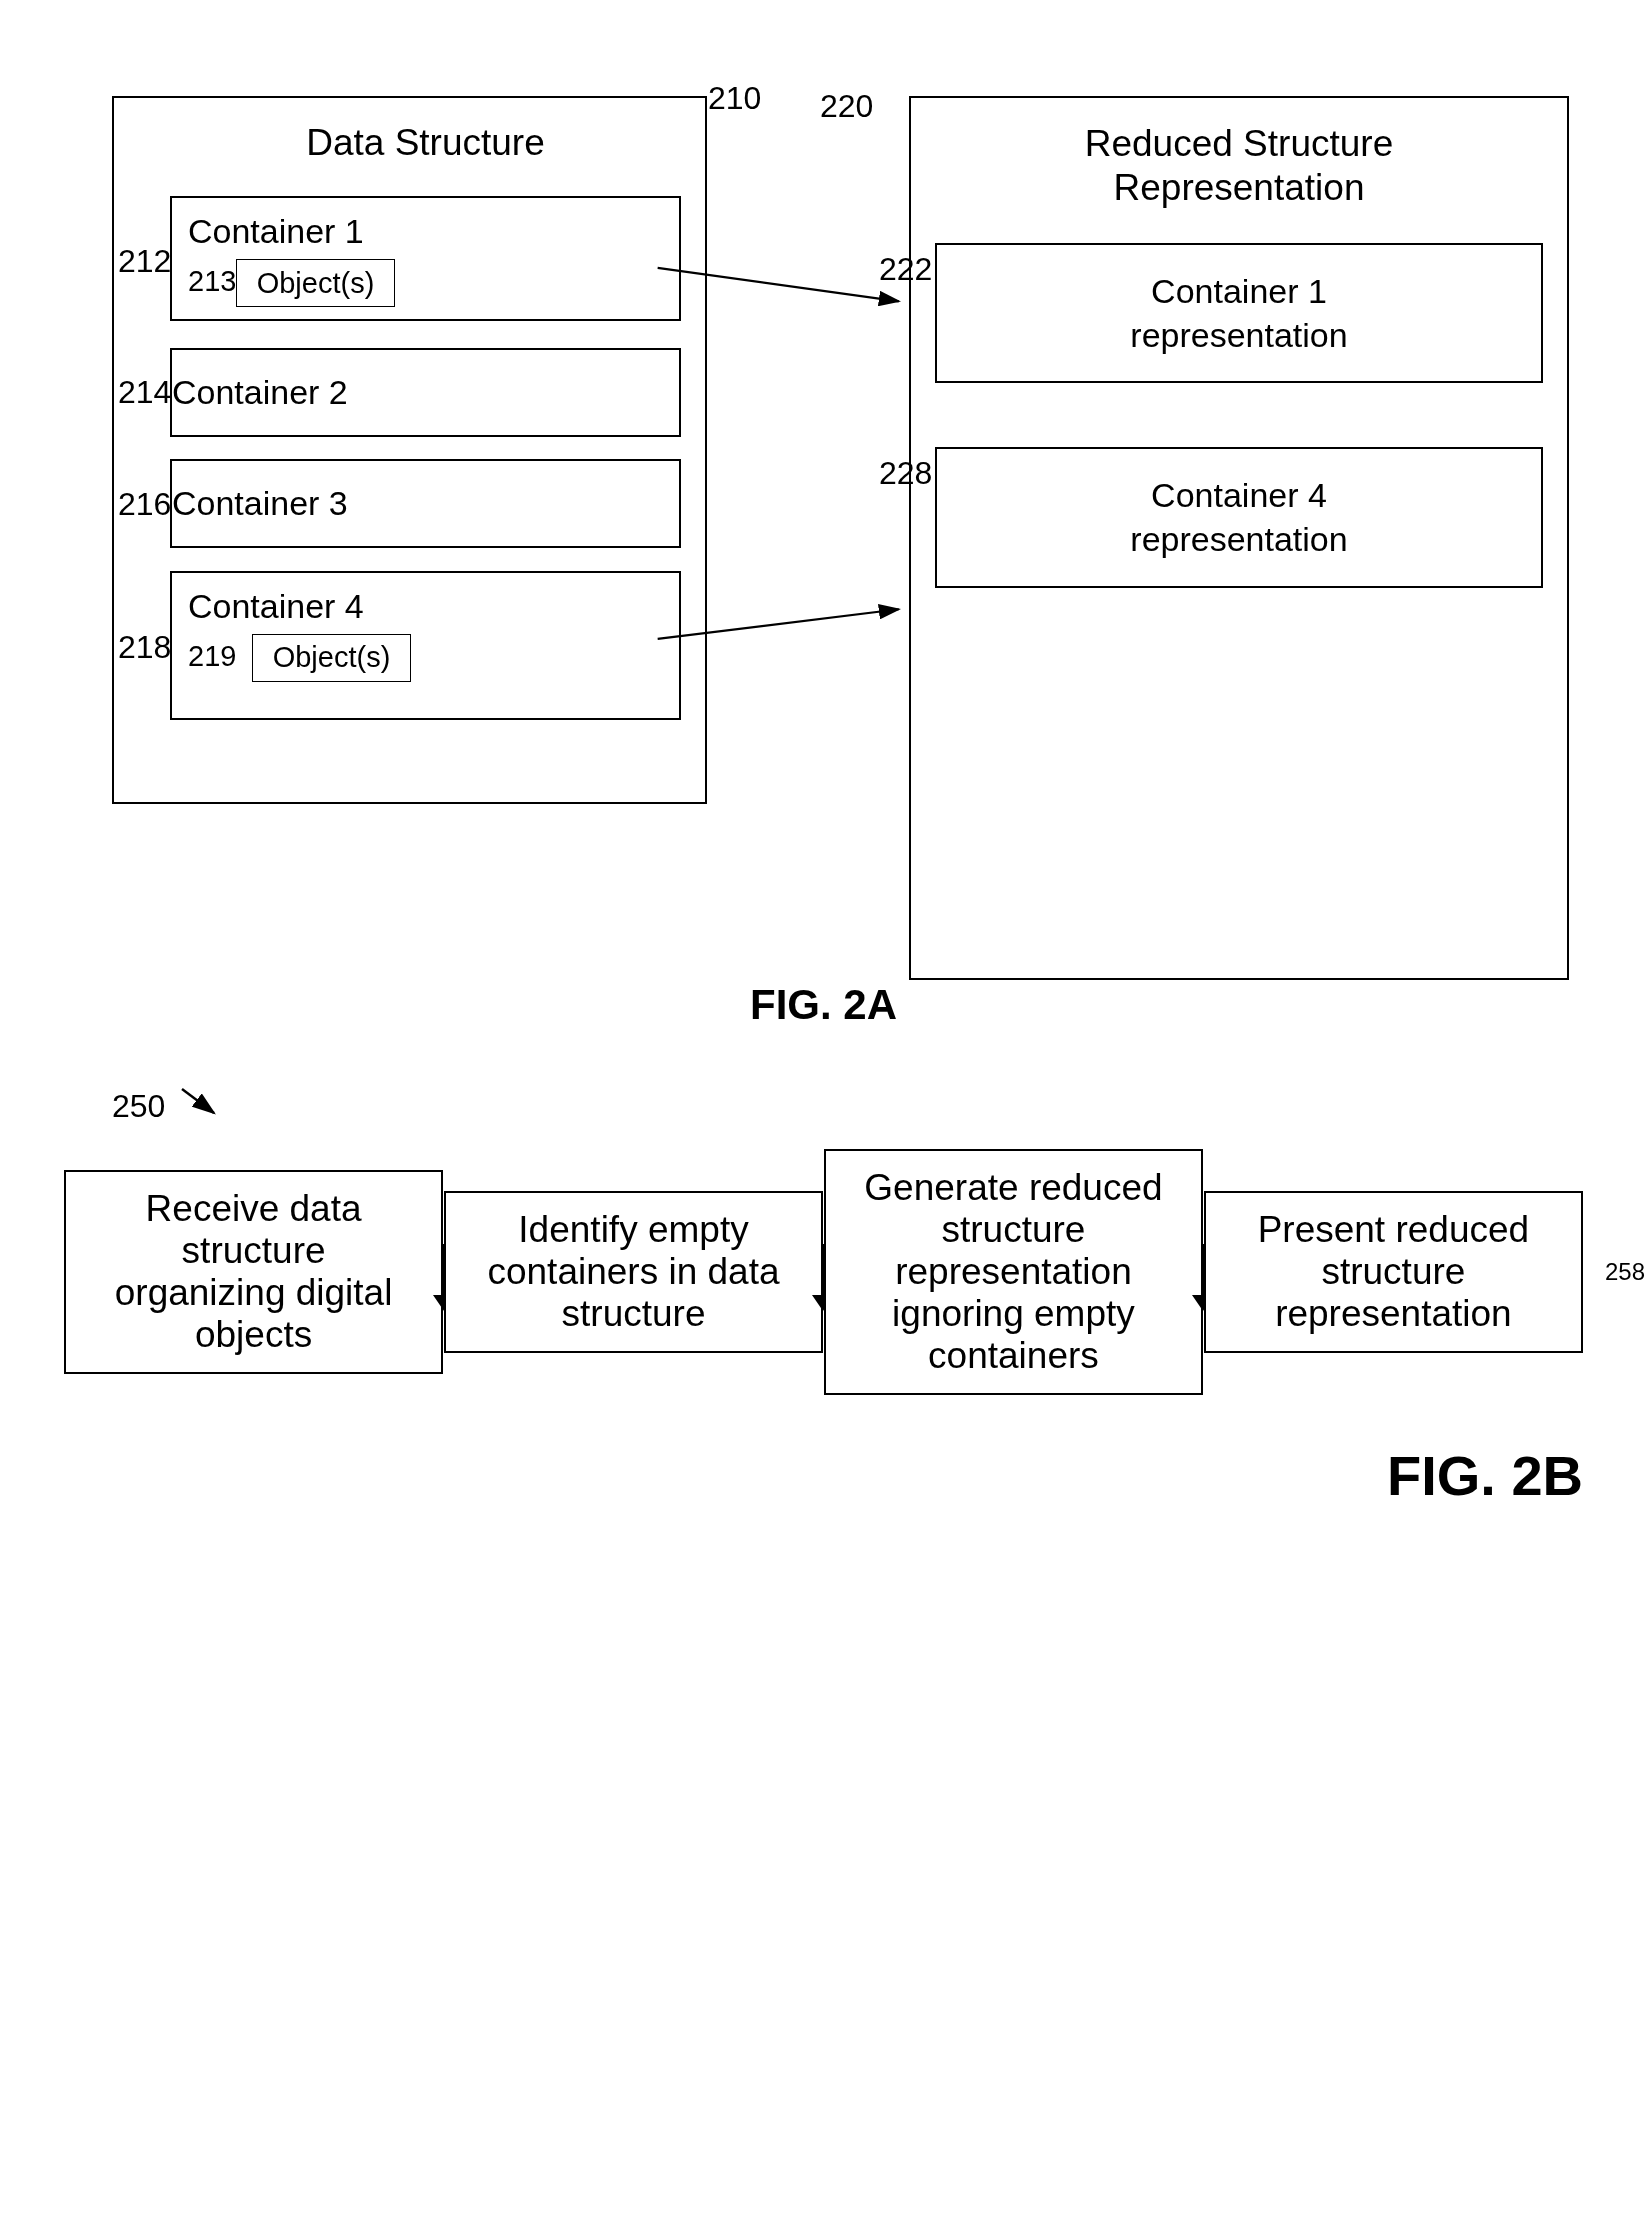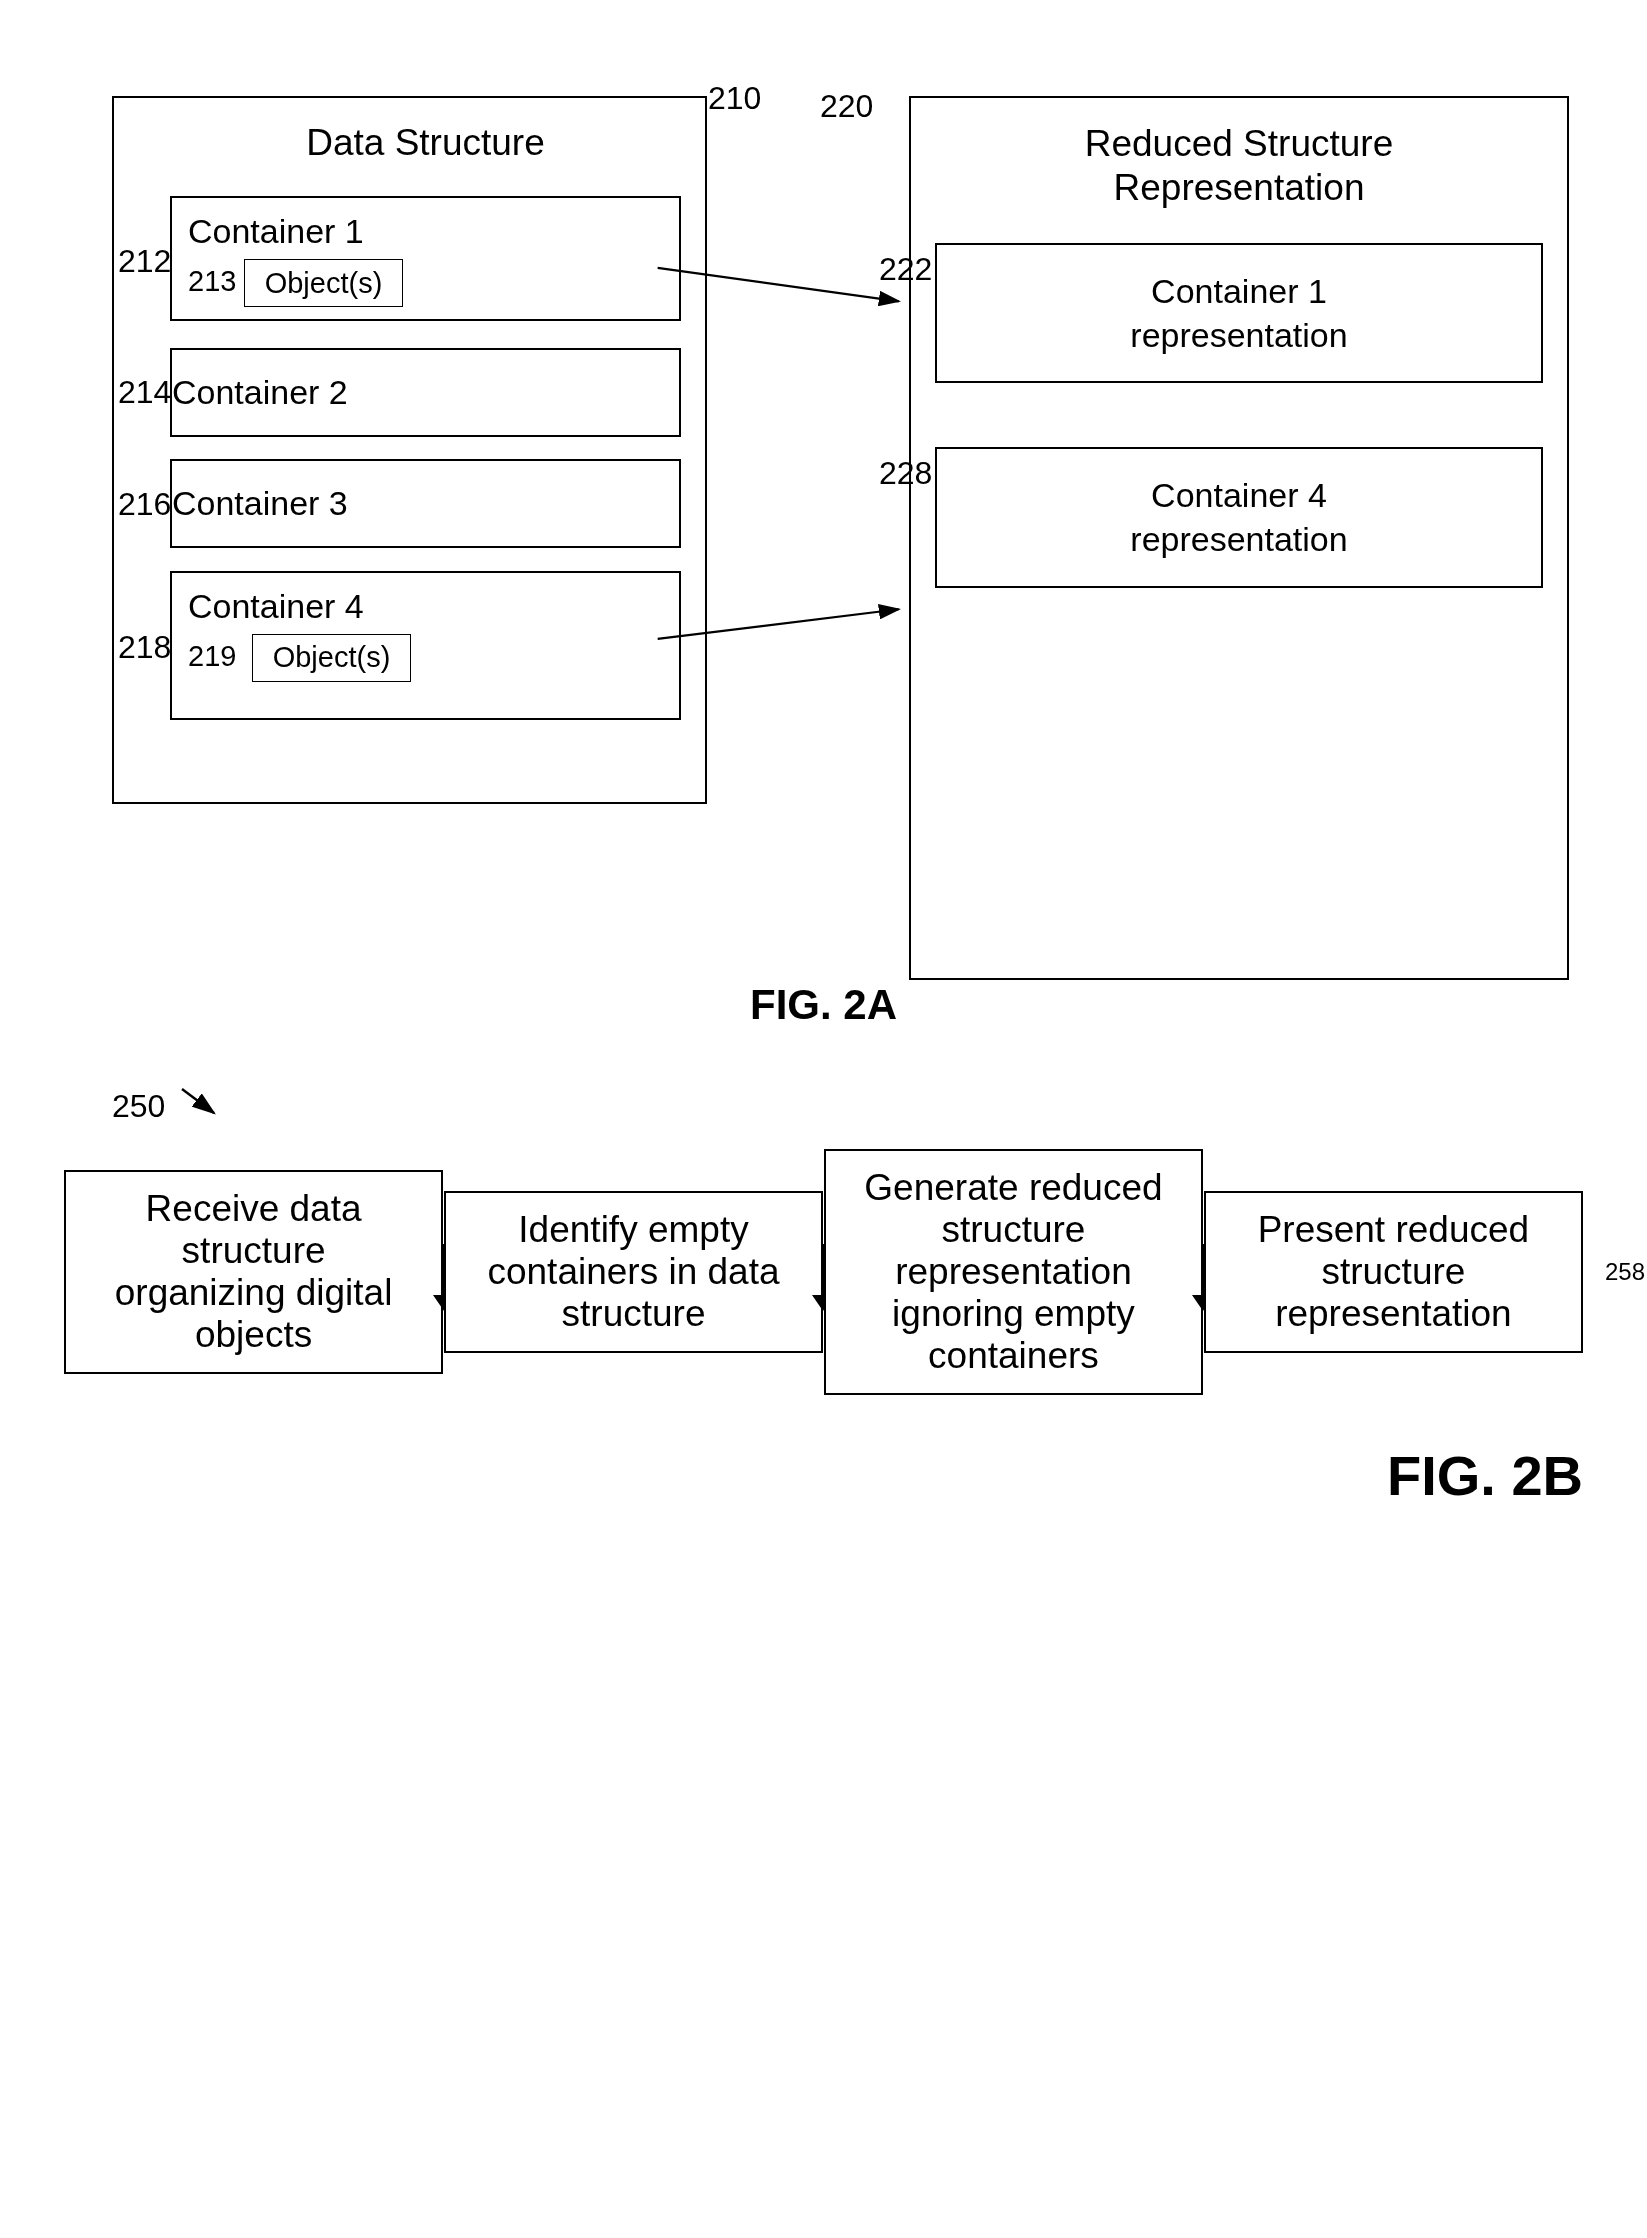--- a/index.html
+++ b/index.html
@@ -258,21 +258,21 @@
 
   <div class="fig2a-section">
 
     <div class="data-structure-box">
       <div class="data-structure-title">Data Structure</div>
 
       <div class="c1-wrapper" style="position:relative;">
         <span class="container-label-outside" style="top:50%;transform:translateY(-50%);left:-52px;">212</span>
         <div class="c1-box">
           <div class="c1-name">Container 1</div>
-          <div style="display:flex;align-items:center;gap:8px;">
+          <div style="display:flex;align-items:center;">
             <span style="font-size:29px;">213</span>
             <div class="obj-box">Object(s)</div>
           </div>
         </div>
       </div>
 
       <div class="container-row">
         <span class="container-label-outside">214</span>
         <div class="container-box">
           <span>Container 2</span>

